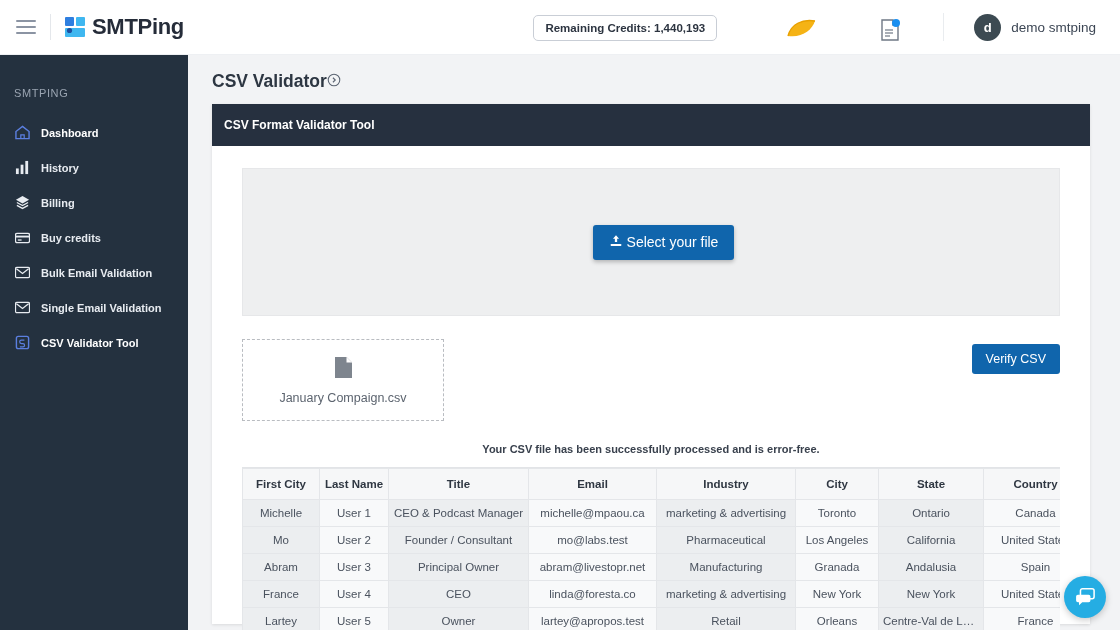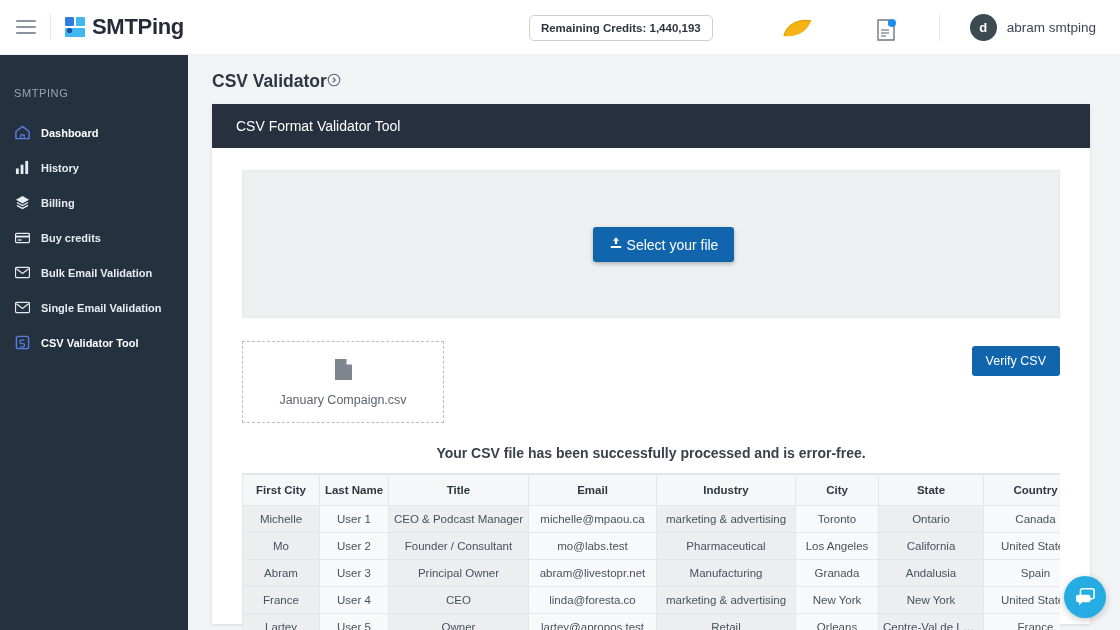--- a/index.html
+++ b/index.html
@@ -90,54 +90,54 @@
   .page-title { font-size: 17.5px; font-weight: bold; color: #2d3642; }
 
   .card {
     margin: 0 30px 0 24px;
     background: #ffffff;
     box-shadow: 0 1px 3px rgba(0,0,0,.10);
     height: 520px;
   }
   .card-head {
     background: #26303f; color: #ffffff;
-    padding: 14px 24px; font-size: 14px; font-weight: normal;
+    padding: 14px 12px; font-size: 12px; font-weight: bold;
   }
   .card-body { padding: 22px 30px 0 30px; }
 
   .dropzone {
     background: #eeeff0;
     border: 1px solid #e6e7e9;
     height: 148px;
     display: flex; align-items: center; justify-content: center;
   }
   .btn-select {
     background: #1065ac; color: #fff; border: none;
     padding: 9px 16px; font-size: 14px; border-radius: 3px;
-    display: flex; align-items: flex-end; gap: 4px; cursor: pointer;
+    display: flex; align-items: center; gap: 4px; cursor: pointer;
     box-shadow: 0 2px 4px rgba(0,0,0,.25);
     margin-left: 25px;
   }
 
   .file-row { display: flex; align-items: flex-start; margin-top: 23px; }
   .file-card {
     width: 202px; height: 82px;
     border: 1px dashed #b9bcc1;
     display: flex; flex-direction: column; align-items: center; justify-content: center;
     gap: 8px; cursor: pointer; background: #fff;
   }
   .file-name { font-size: 12.5px; color: #5c646f; }
   .btn-verify {
     margin-left: auto; margin-top: 5px;
     background: #1065ac; color: #fff; border: none;
     padding: 8px 14px; font-size: 12.5px; border-radius: 3px;
     cursor: pointer;
   }
   .success-msg {
-    text-align: center; font-size: 14px; font-weight: bold;
+    text-align: center; font-size: 11px; font-weight: bold;
     color: #39414d; margin-top: 22px;
   }
 
   
   .table-wrap {
     margin: 12px 0 0 0; width: 100%; overflow: hidden;
     border-top: 1px solid #e2e4e7;
   }
   table { border-collapse: collapse; width: 845px; table-layout: fixed; }
   th, td {
@@ -205,21 +205,21 @@
         <line x1="5" y1="14" x2="13" y2="14" stroke="#6f7885" stroke-width="1.2"></line>
         <line x1="5" y1="17" x2="10" y2="17" stroke="#6f7885" stroke-width="1.2"></line>
         <circle cx="16" cy="4" r="4" fill="#1a8ff0"></circle>
       </svg>
     </div>
 
     <div class="topdiv2"></div>
 
     <div class="user-chip">
       <span class="avatar">d</span>
-      <span class="user-name">abram smtping</span>
+      <span class="user-name">demo smtping</span>
     </div>
   </div>
 </div>
 
 <div class="sidebar">
   <div class="side-caption">SMTPING</div>
 
   <div class="nav-item accent">
     <span class="ico">
       <svg width="15" height="15" viewBox="0 0 16 16">

